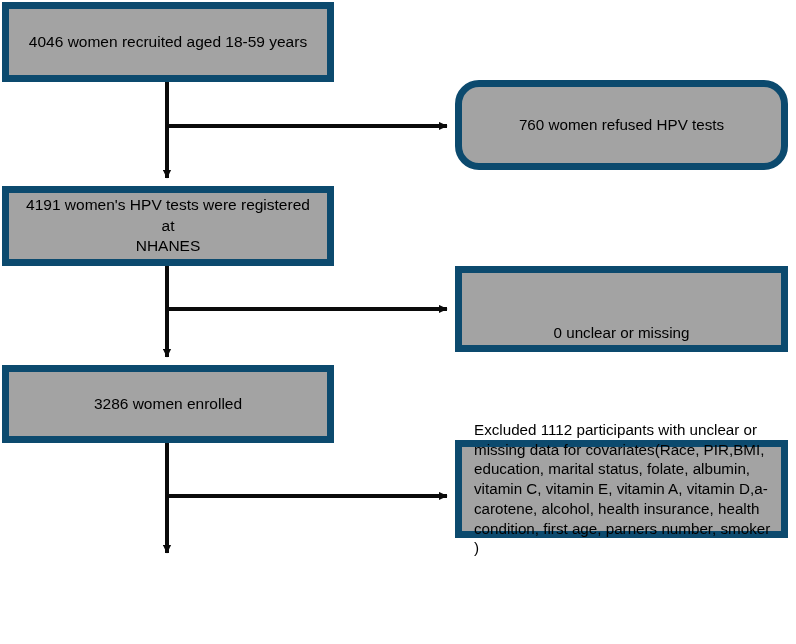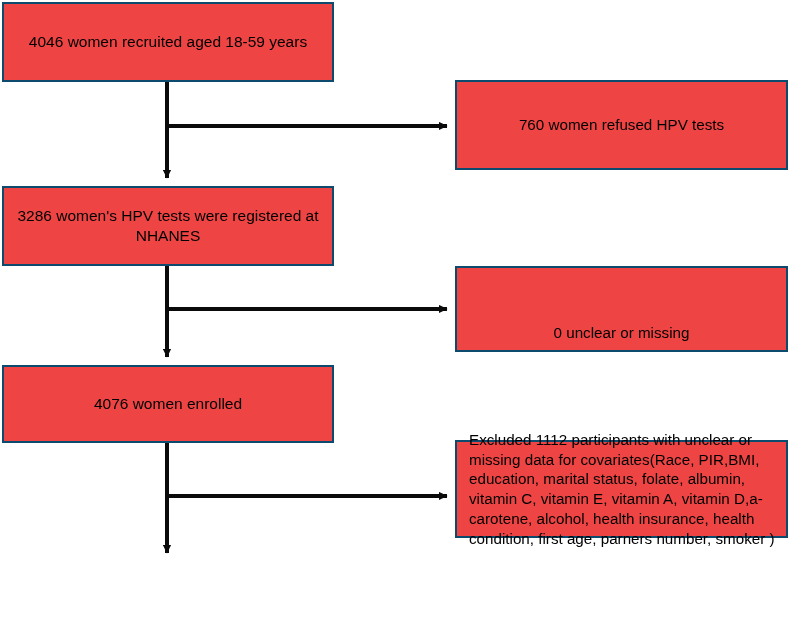--- a/index.html
+++ b/index.html
@@ -14,22 +14,22 @@
   #flowchart {
     position: relative;
     width: 796px;
     height: 644px;
     background: #ffffff;
     overflow: hidden;
   }
   .node {
     position: absolute;
     box-sizing: border-box;
-    border: 2px solid #0c4a6e;
-    background: #ef4444;
+    border: 7px solid #0c4a6e;
+    background: #a3a3a3;
     display: flex;
     align-items: center;
     justify-content: center;
   }
   .node-text {
     font-size: 15.5px;
     line-height: 1.32;
     color: #000000;
     text-align: center;
     white-space: pre-line;
@@ -91,35 +91,35 @@
 
     <g>
       <line x1="167" y1="496" x2="447" y2="496" stroke="#0a0a0a" stroke-width="4" marker-end="url(#arrowhead)"></line>
     </g>
   </svg>
 
   <div class="node left-node" style="left:2px; top:2px; width:332px; height:80px;">
     <div class="node-text">4046 women recruited aged 18-59 years</div>
   </div>
 
-  <div class="node excl-node" style="left:455px; top:80px; width:333px; height:90px;">
+  <div class="node excl-node" style="left:455px; top:80px; width:333px; height:90px;border-radius:24px;">
     <div class="node-text" style="text-align:center; width:100%; padding:0 10px;">760 women refused HPV tests</div>
   </div>
 
   <div class="node left-node" style="left:2px; top:186px; width:332px; height:80px;">
-    <div class="node-text">3286 women's HPV tests were registered at
+    <div class="node-text">4191 women's HPV tests were registered at
 NHANES</div>
   </div>
 
   <div class="node excl-node" style="left:455px; top:266px; width:333px; height:86px;">
     <div class="node-text" style="text-align:center; width:100%; padding:0 10px;margin-top:48px;">0 unclear or missing</div>
   </div>
 
   <div class="node left-node" style="left:2px; top:365px; width:332px; height:78px;">
-    <div class="node-text">4076 women enrolled</div>
+    <div class="node-text">3286 women enrolled</div>
   </div>
 
   <div class="node excl-node" style="left:455px; top:440px; width:333px; height:98px;">
     <div class="node-text">Excluded 1112 participants with unclear or missing data for covariates(Race, PIR,BMI, education, marital status, folate, albumin, vitamin C, vitamin E, vitamin A, vitamin D,a-carotene, alcohol, health insurance, health condition, first age, parners number, smoker )</div>
   </div>
 
 
 </div>
 
 </body></html>

